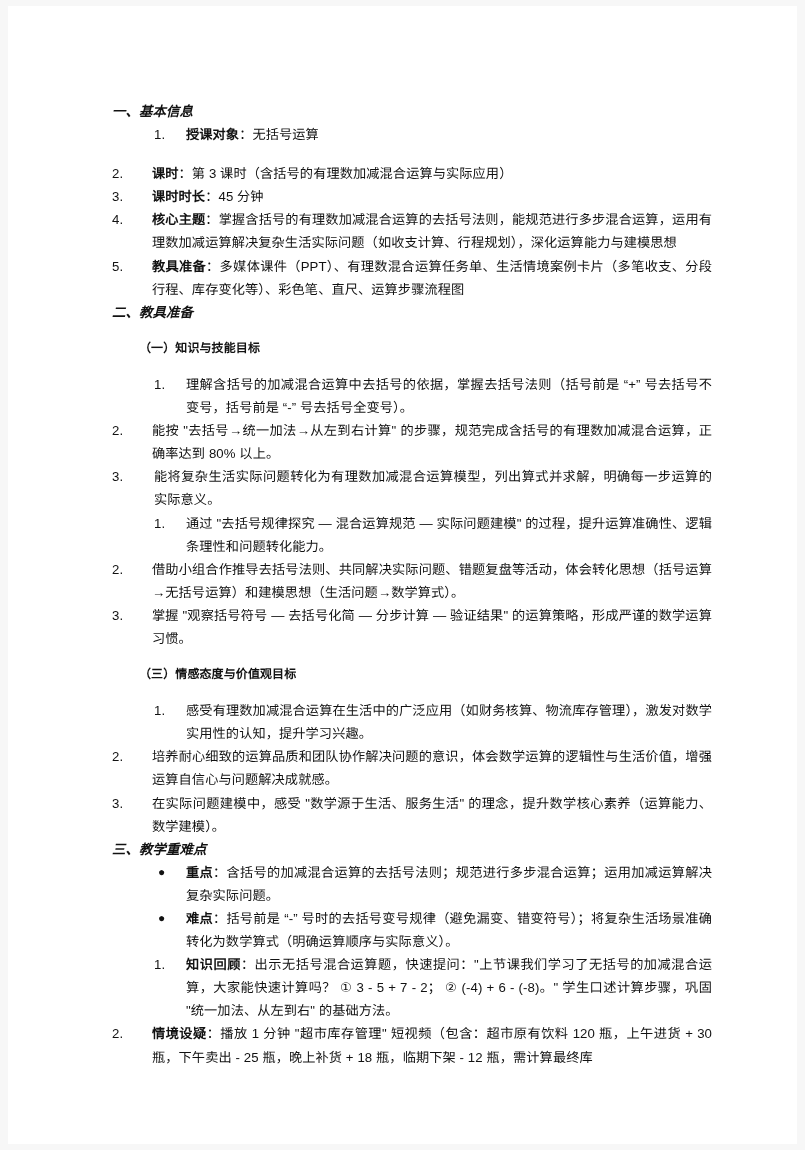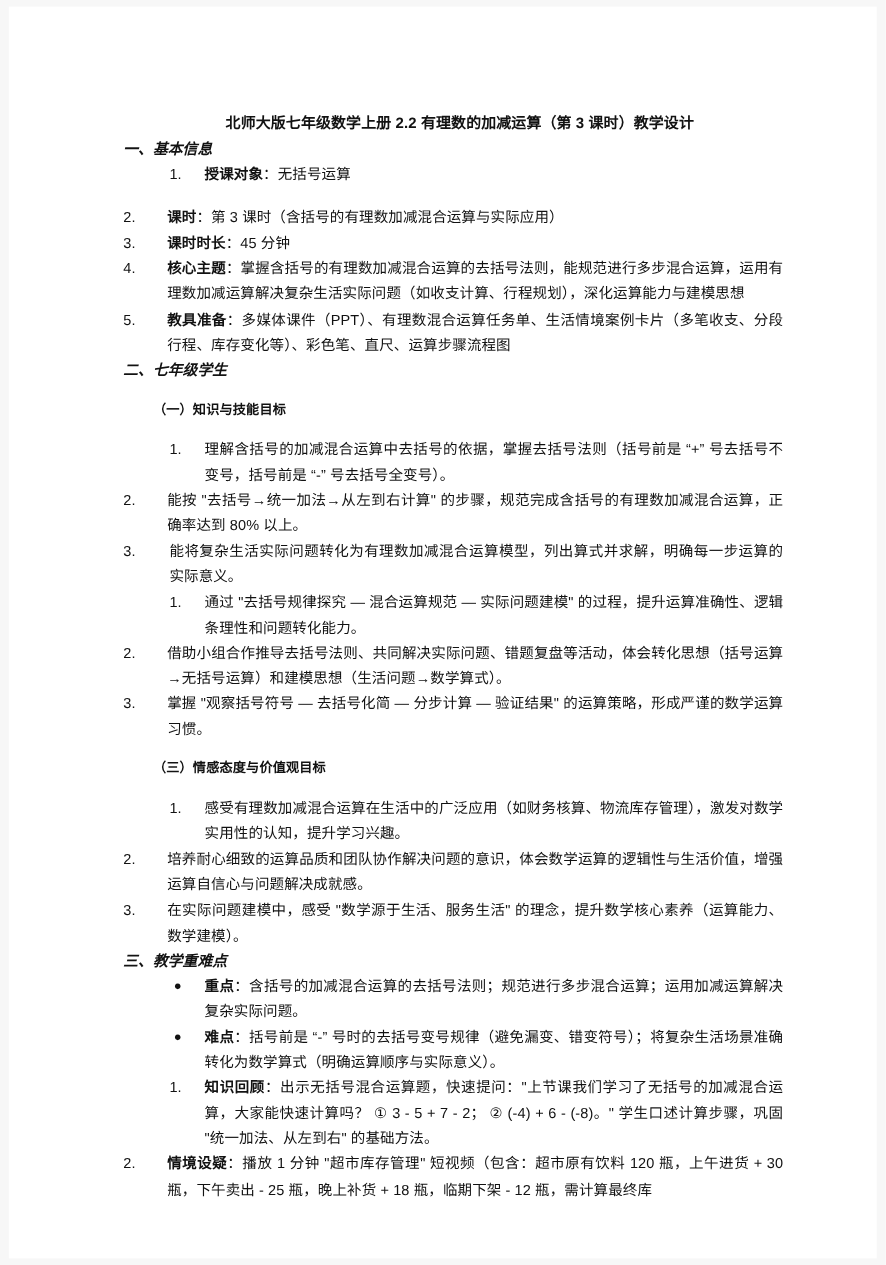--- a/index.html
+++ b/index.html
@@ -110,41 +110,40 @@
     font-size: 12px;
   }
 
   .lbl { font-weight: bold; }
 </style>
 </head>
 <body>
 
 <div class="page">
   <div class="content" id="doc-content">
-    <div class="doc-title">北师大版七年级数学上册 2.2 有理数的加减运算（第 3 课时）教学设计</div>
     <div id="sections-host">
         <div class="h-section">一、基本信息</div>
         <div class="item-l2"><span class="marker">1.</span><span class="lbl">授课对象</span><span>：无括号运算</span></div>
         <div class="item-l1">
           <span class="marker">2.</span>
           <span class="body" style="margin-left: 0px; margin-top: 16px;"><span class="lbl">课时</span><span>：第 3 课时（含括号的有理数加减混合运算与实际应用）</span></span>
         </div>
         <div class="item-l1">
           <span class="marker">3.</span>
           <span class="body" style="margin-left: 0px;"><span class="lbl">课时时长</span><span>：45 分钟</span></span>
         </div>
         <div class="item-l1">
           <span class="marker">4.</span>
           <span class="body" style="margin-left: 0px;"><span class="lbl">核心主题</span><span>：掌握含括号的有理数加减混合运算的去括号法则，能规范进行多步混合运算，运用有理数加减运算解决复杂生活实际问题（如收支计算、行程规划），深化运算能力与建模思想</span></span>
         </div>
         <div class="item-l1">
           <span class="marker">5.</span>
           <span class="body" style="margin-left: 0px;"><span class="lbl">教具准备</span><span>：多媒体课件（PPT）、有理数混合运算任务单、生活情境案例卡片（多笔收支、分段行程、库存变化等）、彩色笔、直尺、运算步骤流程图</span></span>
         </div>
-        <div class="h-section">二、七年级学生</div>
+        <div class="h-section">二、教具准备</div>
         <div class="h-sub">（一）知识与技能目标</div>
         <div class="item-l2"><span class="marker">1.</span><span>理解含括号的加减混合运算中去括号的依据，掌握去括号法则（括号前是 “+” 号去括号不变号，括号前是 “-” 号去括号全变号）。</span></div>
         <div class="item-l1">
           <span class="marker">2.</span>
           <span class="body" style="margin-left: 0px;"><span>能按 "去括号→统一加法→从左到右计算" 的步骤，规范完成含括号的有理数加减混合运算，正确率达到 80% 以上。</span></span>
         </div>
         <div class="item-l1">
           <span class="marker">3.</span>
           <span class="body" style="margin-left: 2px;"><span>能将复杂生活实际问题转化为有理数加减混合运算模型，列出算式并求解，明确每一步运算的实际意义。</span></span>
         </div>

